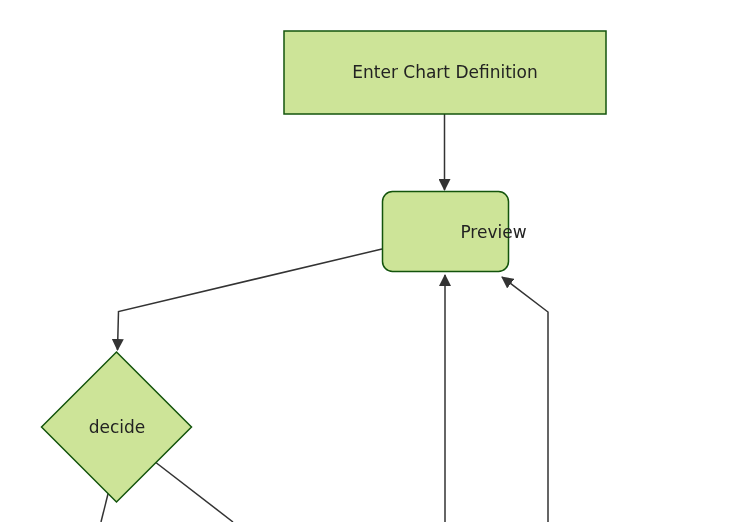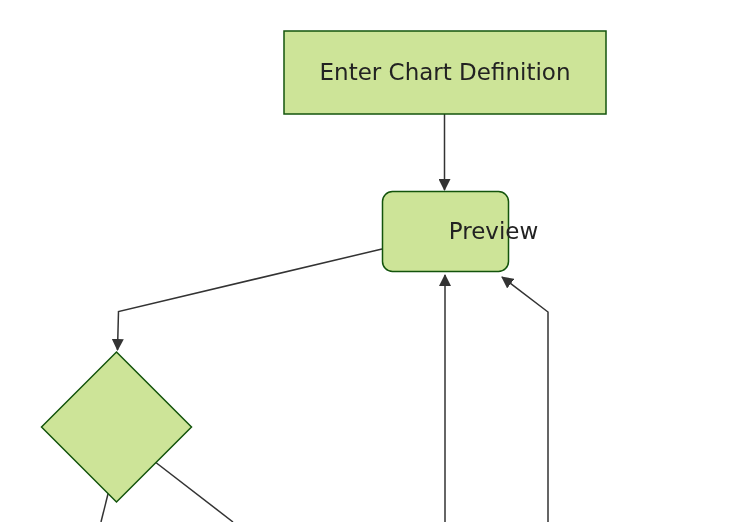--- a/index.html
+++ b/index.html
@@ -20,21 +20,21 @@
     left: 0;
     top: 0;
   }
   .node-label {
     position: absolute;
     display: flex;
     align-items: center;
     justify-content: center;
     text-align: right;
     color: #222222;
-    font-size: 23px;
+    font-size: 17px;
     line-height: 1.2;
     pointer-events: none;
     white-space: nowrap;
   }
   .label-definition { left: 284px; top: 31px;  width: 322px; height: 83px; }
   .label-preview    { left: 382px; top: 192px; width: 127px; height: 80px; margin-left: 48px; }
   .label-decide     { left: 42px;  top: 352px; width: 150px; height: 150px; }
 </style>
 </head>
 <body>
@@ -61,14 +61,15 @@
       <rect x="284" y="31" width="322" height="83" fill="#cde498" stroke="#13540c"></rect>
       <rect x="382.5" y="191.5" width="126" height="80" rx="10" ry="10" fill="#cde498" stroke="#13540c"></rect>
       <polygon points="116.5,352 191.5,427 116.5,502 41.5,427" fill="#cde498" stroke="#13540c"></polygon>
     </g>
   </svg>
 
   <div class="node-label label-definition">Enter Chart Definition</div>
 
   <div class="node-label label-preview">Preview</div>
 
+  <div class="node-label label-decide">decide</div>
 
 </div>
 
 </body></html>

